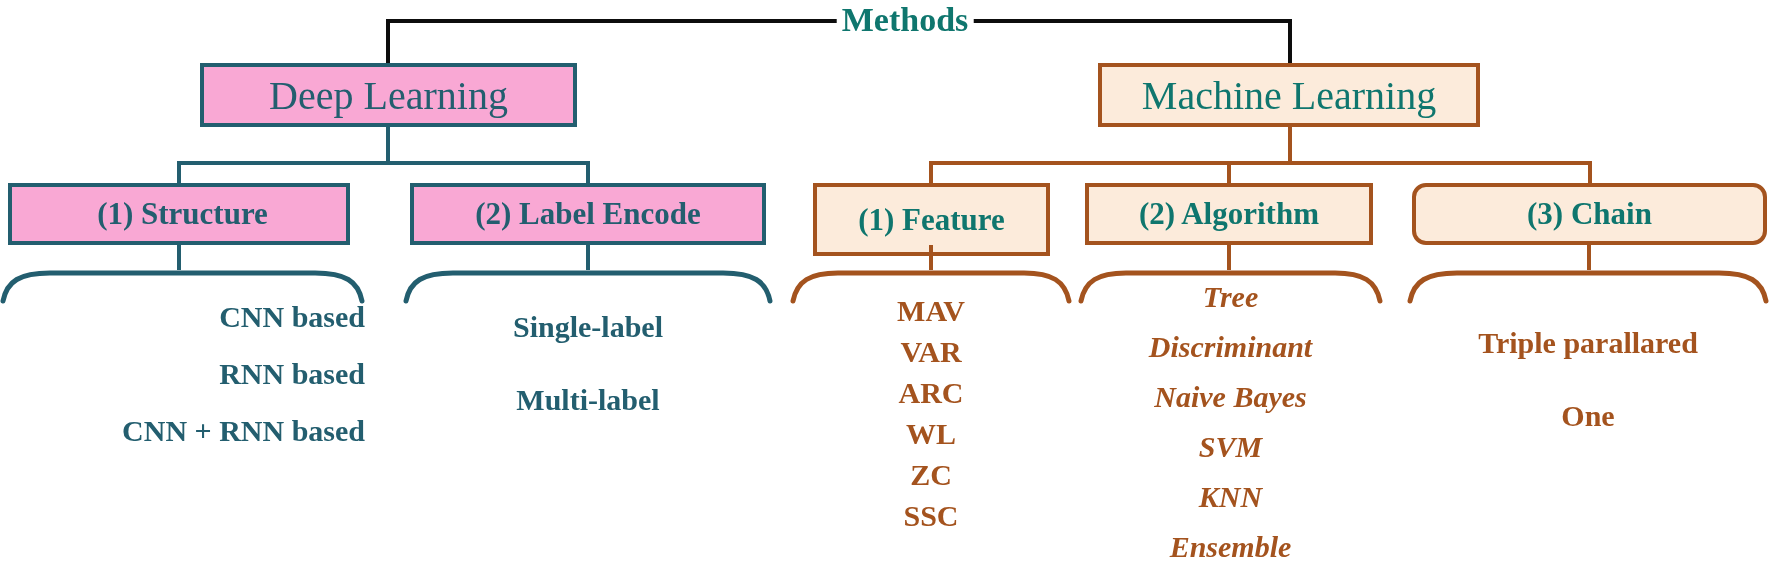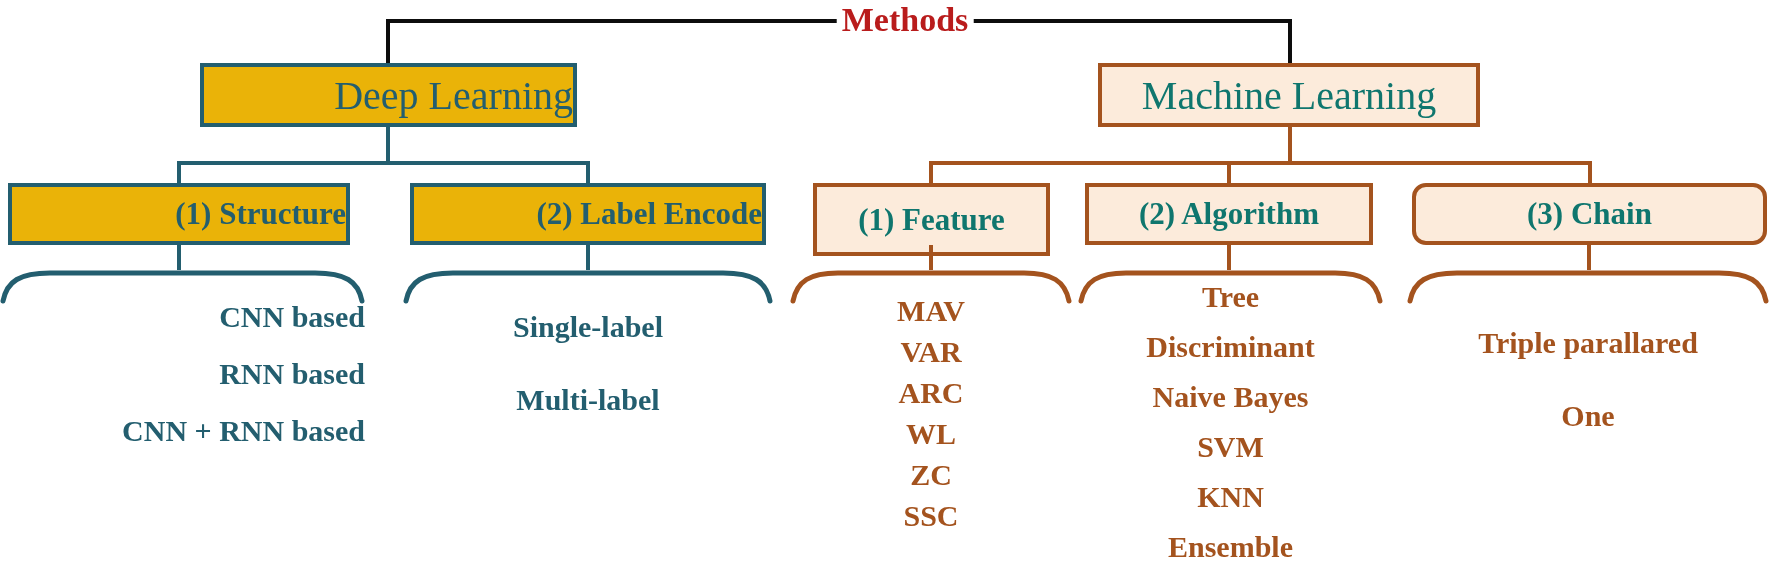--- a/index.html
+++ b/index.html
@@ -10,28 +10,28 @@
   
   .hline,.vline{position:absolute;background:#0d0d0d;}
   .hline{height:4px;}
   .vline{width:4px;}
   .teal-line{background:#235e6f;}
   .brown-line{background:#a4531e;}
   
   .root-title{
     position:absolute;left:905px;top:1px;transform:translateX(-50%);
     background:#ffffff;padding:0 5px;
-    font-size:34px;font-weight:bold;color:#b91c1c;white-space:nowrap;
+    font-size:34px;font-weight:bold;color:#0f766e;white-space:nowrap;
   }
   
   .box{
     position:absolute;box-sizing:border-box;display:flex;
     align-items:center;justify-content:center;white-space:nowrap;
   }
-  .teal-box{border:4px solid #235e6f;background:#eab308;color:#235e6f;justify-content:flex-end;}
+  .teal-box{border:4px solid #235e6f;background:#f9a8d4;color:#235e6f;}
   .brown-box{border:4px solid #a4531e;background:#fcebdb;color:#0f766e;}
   .parent-box{font-size:40px;font-weight:normal;}
   .child-box{font-size:31px;font-weight:bold;}
   
   .brace{position:absolute;}
   .brace svg{display:block;}
   
   .items{position:absolute;text-align:center;font-weight:bold;font-size:30px;white-space:nowrap;}
   .teal-text{color:#235e6f;}
   .brown-text{color:#a4531e;}
@@ -114,21 +114,21 @@
 
   <div class="box brown-box child-box" style="left:1085px;top:183px;width:288px;height:62px;">
     <span>(2) Algorithm</span>
   </div>
   <div class="vline brown-line" style="left:1227px;top:245px;height:25px;"></div>
   <div class="brace" style="left:1078px;top:268px;">
     <svg width="305" height="38" viewBox="0 0 305 38">
       <path d="M 3,33 C 7,13 20,5 48,5 L 257,5 C 285,5 298,13 302,33" fill="none" stroke="#a4531e" stroke-width="5" stroke-linecap="round"></path>
     </svg>
   </div>
-  <div class="items brown-text" style="left:1078px;top:272px;width:305px;line-height:50px;">
+  <div class="items brown-text" style="left:1078px;top:272px;width:305px;line-height:50px;font-style:italic;">
     <div>Tree</div>
     <div>Discriminant</div>
     <div>Naive Bayes</div>
     <div>SVM</div>
     <div>KNN</div>
     <div>Ensemble</div>
   </div>
 
   <div class="box brown-box child-box" style="left:1412px;top:183px;width:355px;height:62px;border-radius:14px;">
     <span>(3) Chain</span>

